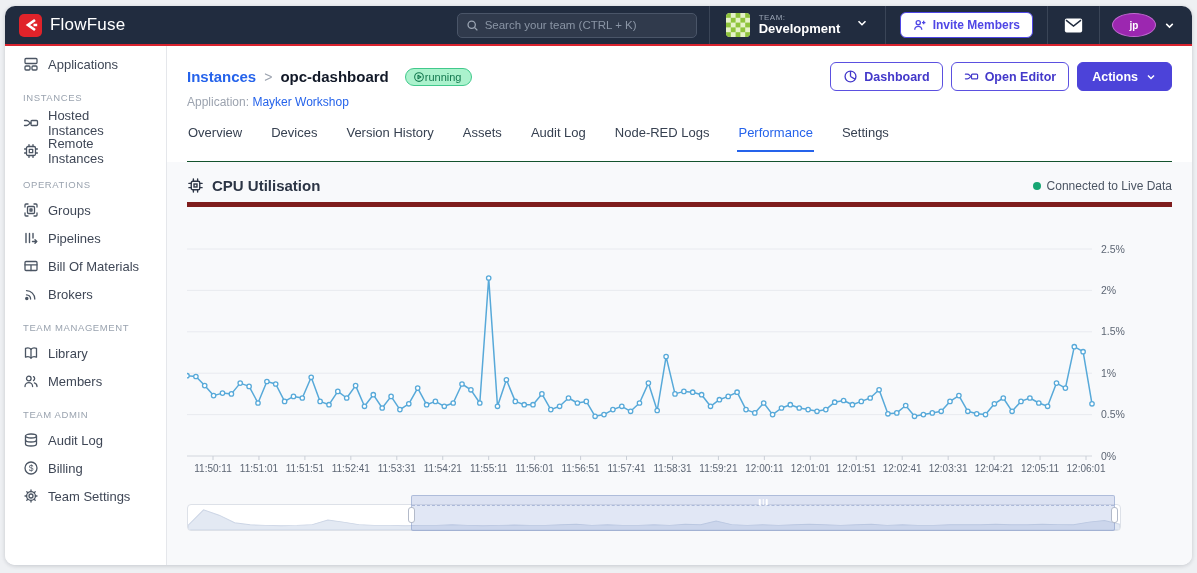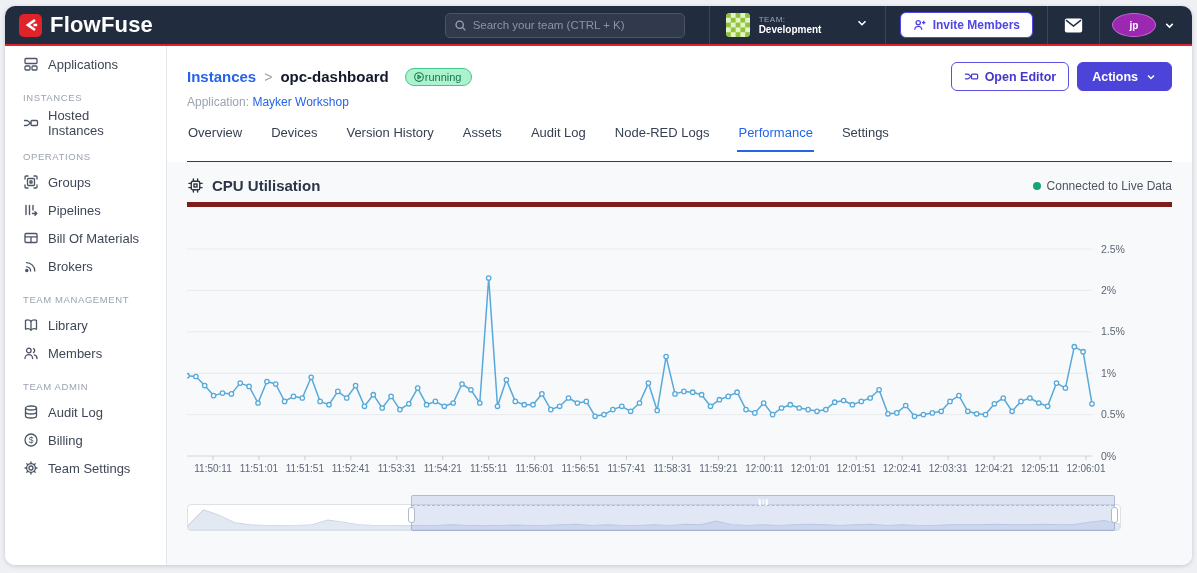--- a/index.html
+++ b/index.html
@@ -8,33 +8,33 @@
   .window { position:absolute; left:5px; right:5px; top:6px; bottom:8px; background:#ffffff;
             border-radius:10px; overflow:hidden; box-shadow:0 1px 4px rgba(16,24,40,.18);
             display:flex; flex-direction:column; }
 
   
   .navbar { height:40px; background:#212c3f; border-bottom:2px solid #d9232e;
             display:flex; align-items:center; flex-shrink:0; color:#fff; }
   .nav-logo { display:flex; align-items:center; gap:8px; padding:0 14px; }
   .logo-mark { width:23px; height:23px; background:#e0232a; border-radius:5px; display:flex;
                align-items:center; justify-content:center; }
-  .logo-text { font-size:22px; font-weight:bold; letter-spacing:.2px; }
+  .logo-text { font-size:17px; font-weight:normal; letter-spacing:.2px; }
   .nav-spacer { flex:1; }
   .nav-search { width:240px; height:25px; background:rgba(255,255,255,.07); border:1px solid #4a5568;
-                border-radius:5px; display:flex; align-items:center; gap:6px; padding:0 8px; margin-right:24px; }
+                border-radius:5px; display:flex; align-items:center; gap:6px; padding:0 8px; margin-right:12px; }
   .nav-search input { background:transparent; border:none; outline:none; color:#cbd2dc; font-size:11.5px;
                 width:100%; font-family:inherit; }
   .nav-search input::placeholder { color:#8a95a5; }
   .nav-div { width:1px; align-self:stretch; background:#3a4557; }
   .nav-team { display:flex; align-items:center; gap:9px; padding:0 16px; min-width:175px; cursor:pointer; }
   .team-avatar { width:24px; height:24px; border-radius:4px; overflow:hidden; flex-shrink:0; }
   .team-meta { display:flex; flex-direction:column; line-height:1.15; }
   .team-label { font-size:8px; color:#9aa4b4; letter-spacing:.5px; }
-  .team-name { font-size:10px; font-weight:600; color:#fff; }
+  .team-name { font-size:13px; font-weight:600; color:#fff; }
   .nav-team .chev { margin-left:auto; }
   .nav-invite-wrap { display:flex; align-items:center; padding:8px 14px; }
   .invite-btn { display:flex; align-items:center; gap:6px; background:#fff; color:#4f46e5;
                 border:1px solid #4f46e5; border-radius:6px; font-size:12px; font-weight:bold;
                 padding:5px 12px; cursor:pointer; font-family:inherit; }
   .nav-mail { padding:0 16px; display:flex; align-items:center; cursor:pointer; }
   .nav-user { display:flex; align-items:center; gap:7px; padding:0 16px 0 12px; cursor:pointer; }
   .user-avatar { width:44px; height:24px; border-radius:50%; background:#9c27b0; color:#fff;
                  font-size:10px; font-weight:bold; display:flex; align-items:center; justify-content:center;
                  border:1px solid #c06ad0; }
@@ -204,20 +204,28 @@
         </div>
 
         <div class="side-header">INSTANCES</div>
         <div class="side-item">
           <svg width="16" height="16" viewBox="0 0 16 16" fill="none" stroke="#4b5563" stroke-width="1.3" stroke-linecap="round" stroke-linejoin="round">
               <path d="M1.5 5.5 h2 M1.5 10.5 h2 M3.5 5.5 C6 5.5 6 8 8 8 M3.5 10.5 C6 10.5 6 8 8 8"></path>
               <rect x="8" y="5.5" width="6.5" height="5" rx="1"></rect>
             </svg>
           <span>Hosted Instances</span>
         </div>
+        <div class="side-item">
+          <svg width="16" height="16" viewBox="0 0 16 16" fill="none" stroke="#4b5563" stroke-width="1.3" stroke-linecap="round" stroke-linejoin="round">
+              <rect x="3.5" y="3.5" width="9" height="9" rx="1.5"></rect>
+              <rect x="6.3" y="6.3" width="3.4" height="3.4"></rect>
+              <path d="M6 1.6 v1.9 M10 1.6 v1.9 M6 12.5 v1.9 M10 12.5 v1.9 M1.6 6 h1.9 M1.6 10 h1.9 M12.5 6 h1.9 M12.5 10 h1.9"></path>
+            </svg>
+          <span>Remote Instances</span>
+        </div>
 
         <div class="side-header">OPERATIONS</div>
         <div class="side-item">
           <svg width="16" height="16" viewBox="0 0 16 16" fill="none" stroke="#4b5563" stroke-width="1.3" stroke-linecap="round" stroke-linejoin="round">
               <rect x="4.5" y="4.5" width="7" height="7" rx="1"></rect>
               <rect x="7" y="7" width="2" height="2"></rect>
               <path d="M2 5 V3 a1 1 0 0 1 1 -1 h2 M11 2 h2 a1 1 0 0 1 1 1 v2 M14 11 v2 a1 1 0 0 1 -1 1 h-2 M5 14 H3 a1 1 0 0 1 -1 -1 v-2"></path>
             </svg>
           <span>Groups</span>
         </div>
@@ -294,20 +302,27 @@
             <span class="bc-sep">&gt;</span>
             <span class="bc-current">opc-dashboard</span>
             <span class="badge-running">
               <svg width="12" height="12" viewBox="0 0 16 16" fill="none" stroke="#14794f" stroke-width="1.4" stroke-linejoin="round">
                   <circle cx="8" cy="8" r="5.8"></circle>
                   <path d="M6.6 5.7 L10.6 8 L6.6 10.3 Z"></path>
                 </svg>
               <span>running</span>
             </span>
             <div class="hdr-actions">
+              <button class="btn-outline">
+                <svg width="15" height="15" viewBox="0 0 16 16" fill="none" stroke="#4338ca" stroke-width="1.4">
+                    <circle cx="8" cy="8" r="5.8"></circle>
+                    <path d="M8 8 V2.2 M8 8 L12.8 10.8"></path>
+                  </svg>
+                <span>Dashboard</span>
+              </button>
               <button class="btn-outline">
                 <svg width="15" height="15" viewBox="0 0 16 16" fill="none" stroke="#4338ca" stroke-width="1.3" stroke-linecap="round">
                     <path d="M1.5 5.5 h2 M1.5 10.5 h2 M3.5 5.5 C6 5.5 6 8 8 8 M3.5 10.5 C6 10.5 6 8 8 8"></path>
                     <rect x="8" y="5.5" width="6.5" height="5" rx="1"></rect>
                   </svg>
                 <span>Open Editor</span>
               </button>
               <button class="btn-solid">
                 <span>Actions</span>
                 <svg width="12" height="12" viewBox="0 0 16 16" fill="none" stroke="#fff" stroke-width="2">

